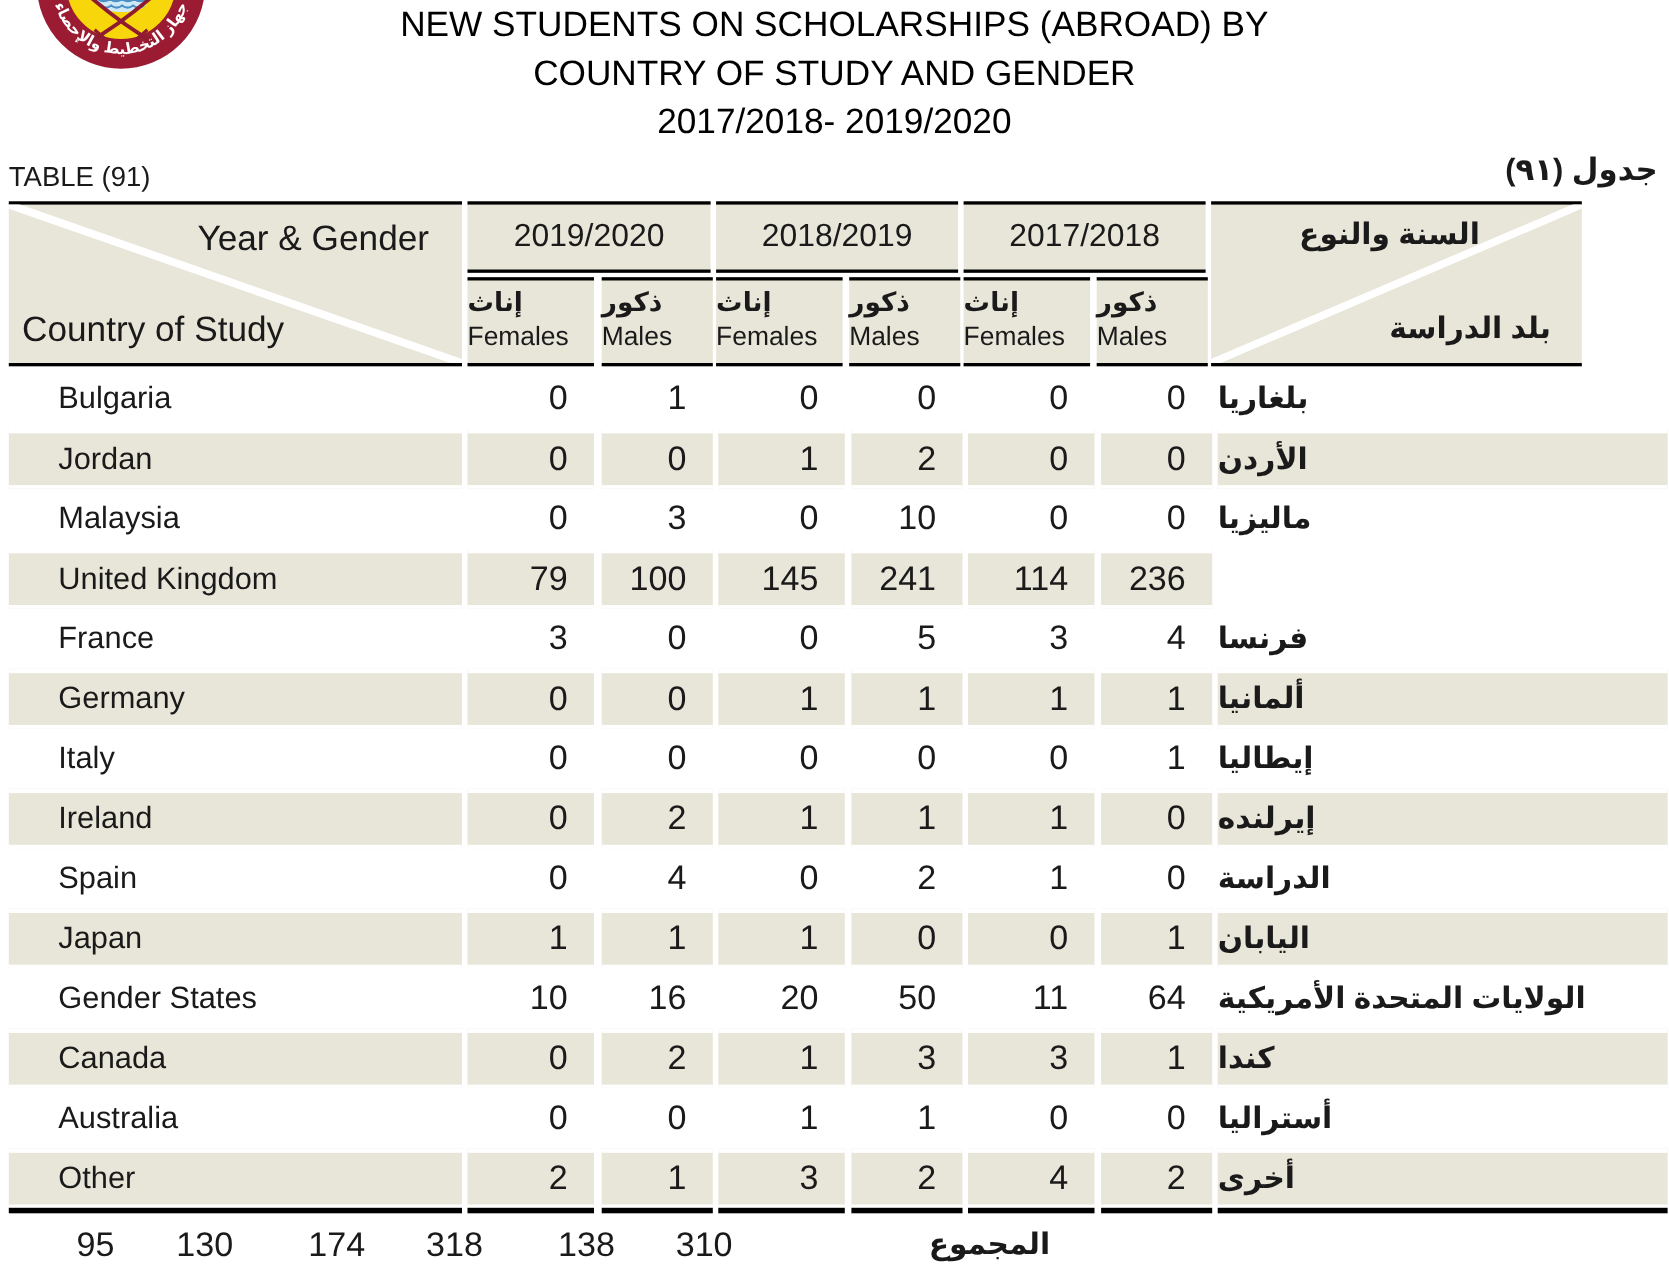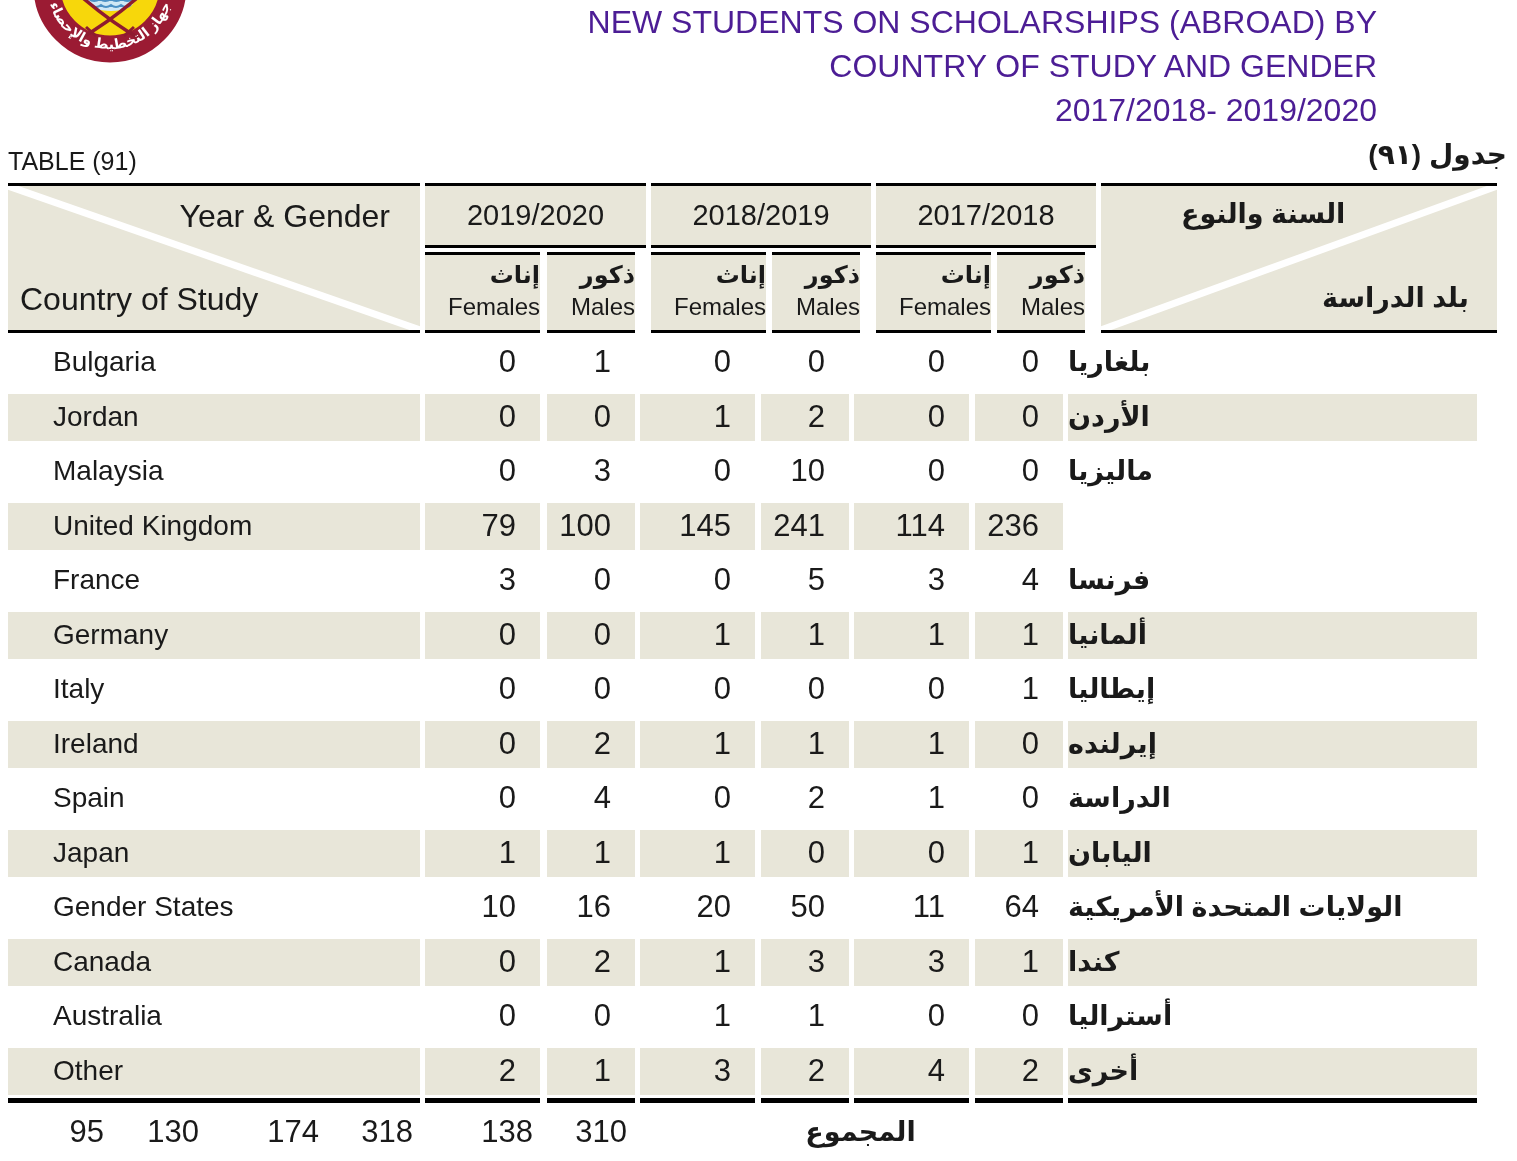--- a/index.html
+++ b/index.html
@@ -1,50 +1,50 @@
 <!DOCTYPE html>
 <html><head>
 <meta charset="utf-8">
 <style>
   html,body{margin:0;padding:0;background:#ffffff;}
   .page{
     position:relative;width:1517px;height:1161px;background:#ffffff;overflow:hidden;
     font-family:"Liberation Sans","DejaVu Sans",sans-serif;color:#1a1a1a;
   }
   
-  .title{position:absolute;top:0;left:140px;right:140px;text-align:right;
-         font-size:32px;line-height:44px;color:#4c1d95;}
+  .title{position:absolute;top:0;left:140px;right:140px;text-align:center;
+         font-size:32px;line-height:44px;color:#000000;}
   .table-label-en{position:absolute;top:147px;left:8px;font-size:25px;}
   .table-label-ar{position:absolute;top:138px;right:10px;font-size:28px;font-weight:bold;}
   
   .logo{position:absolute;top:0;left:28px;width:165px;height:66px;}
   
   .tbl{position:absolute;top:183px;left:8px;width:1502px;}
   .sp{flex:0 0 auto;}
   .g5{width:5px;} .g6{width:6px;} .g7{width:7px;}
-  .w-f{width:115px;} .w-m{width:88px;}
+  .w-f{width:115px;} .w-m{width:101px;}
   .thead{display:flex;height:150px;}
   .corner{position:relative;height:150px;background:#e8e6d9;
           border-top:3px solid #000;border-bottom:3px solid #000;box-sizing:border-box;flex:0 0 auto;}
   .corner-left{width:412px;}
-  .corner-right{width:396px;}
+  .corner-right{width:337px;}
   .corner svg{position:absolute;left:0;top:0;width:100%;height:100%;}
   .corner-txt{position:absolute;font-size:32px;white-space:nowrap;}
   .ct-year-gender{top:12px;right:30px;}
   .ct-country{bottom:12px;left:12px;}
   .ct-ar-top{top:12px;left:80px;font-weight:bold;font-size:27px;}
   .ct-ar-bottom{bottom:16px;right:28px;font-weight:bold;font-size:27px;}
   .ygroup{display:flex;flex-direction:column;flex:0 0 auto;}
   .ycell{height:65px;background:#e8e6d9;border-top:3px solid #000;border-bottom:3px solid #000;
          box-sizing:border-box;display:flex;align-items:center;justify-content:center;font-size:29px;}
   .ygap{height:4px;}
   .subrow{display:flex;height:81px;}
   .subcell{background:#e8e6d9;border-top:3px solid #000;border-bottom:3px solid #000;
            box-sizing:border-box;display:flex;flex-direction:column;justify-content:space-between;
-           padding:6px 0 9px;text-align:right;flex:0 0 auto;}
+           padding:6px 0 9px;text-align:left;flex:0 0 auto;}
   .sub-ar{font-weight:bold;font-size:24px;}
   .sub-en{font-size:24px;}
   
   .tbody{margin-top:2px;}
   .trow{display:flex;height:54.5px;}
   .cell{box-sizing:border-box;display:flex;align-items:center;flex:0 0 auto;background:transparent;}
   .c-left{width:412px;padding-left:45px;font-size:28px;}
   .c-num{justify-content:flex-end;padding-right:24px;font-size:31px;}
   .c-right{width:409px;justify-content:flex-end;padding-right:20px;font-size:27px;font-weight:bold;}
   .striped .cell{background:#e8e6d9;border-top:4px solid #fff;border-bottom:3px solid #fff;}

